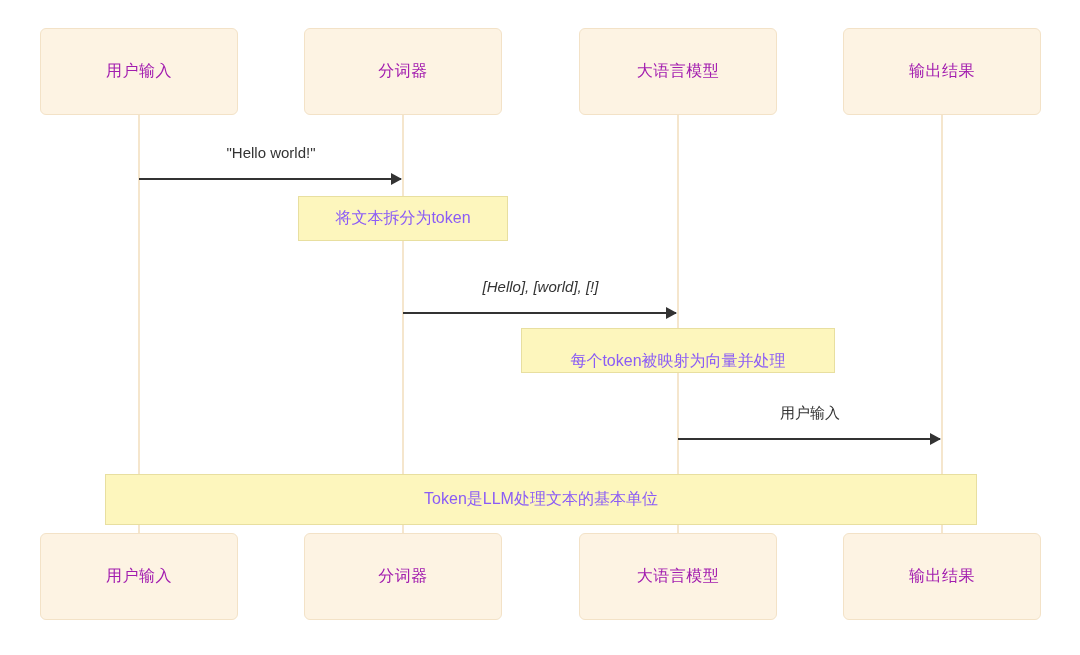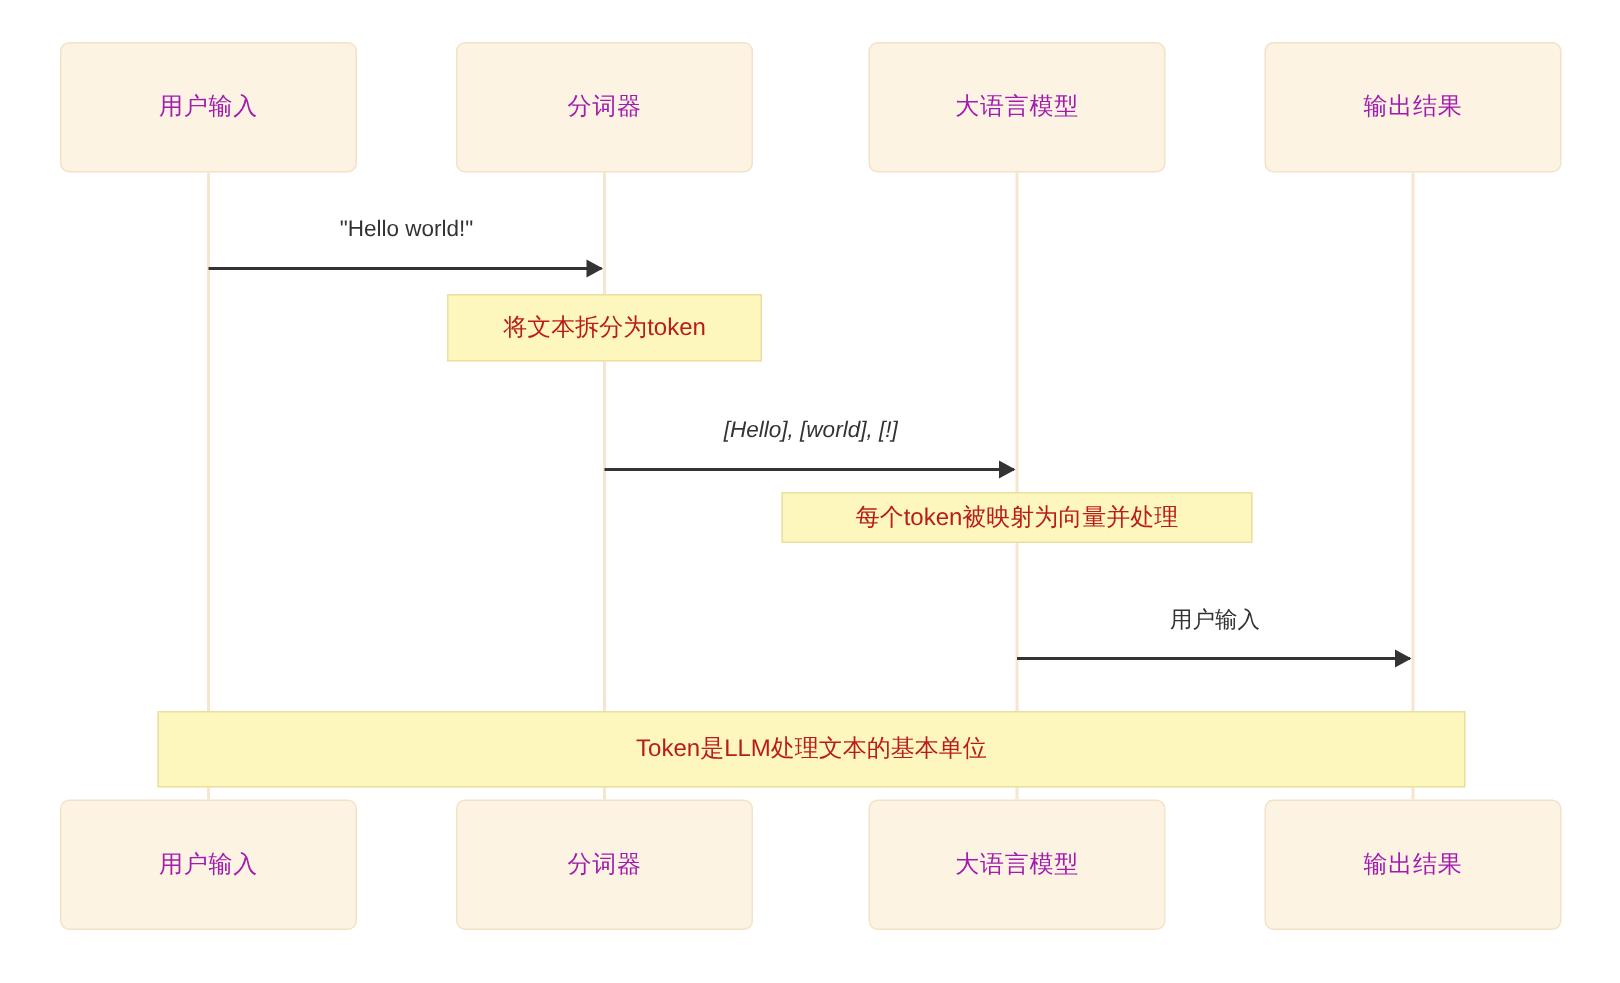--- a/index.html
+++ b/index.html
@@ -42,21 +42,21 @@
     position: absolute;
     box-sizing: border-box;
     background: #fdf6bd;
     border: 1.5px solid #e8dfa0;
     display: flex;
     align-items: center;
     justify-content: center;
   }
   .note-label {
     font-size: 16px;
-    color: #b91c1c;
+    color: #8b5cf6;
     white-space: nowrap;
   }
   .msg-label {
     position: absolute;
     font-size: 15px;
     color: #333333;
     white-space: nowrap;
     text-align: center;
     transform: translateX(-50%);
   }
@@ -106,21 +106,21 @@
       <div class="msg-label" style="left: 271px; top: 144px;">"Hello world!"</div>
       <div class="msg-arrow" style="left: 403px; top: 312px; width: 273px;"></div>
       <div class="msg-label" style="left: 540.5px; top: 278px; font-style: italic;">[Hello], [world], [!]</div>
       <div class="msg-arrow" style="left: 678px; top: 438px; width: 262px;"></div>
       <div class="msg-label" style="left: 810px; top: 404px;">用户输入</div>
     </div>
   <div id="notes">
       <div class="note" style="left: 298px; top: 196px; width: 210px; height: 45px;">
         <span class="note-label">将文本拆分为token</span>
       </div>
-      <div class="note" style="left: 521px; top: 328px; width: 314px; height: 34px;">
+      <div class="note" style="left: 521px; top: 328px; width: 314px; height: 45px; align-items: flex-end;">
         <span class="note-label">每个token被映射为向量并处理</span>
       </div>
       <div class="note" style="left: 105px; top: 474px; width: 872px; height: 51px;">
         <span class="note-label">Token是LLM处理文本的基本单位</span>
       </div>
     </div>
   <div id="actors-bottom">
       <div class="actor-box" style="left: 40px; top: 533px; width: 198px; height: 87px;">
         <span class="actor-label">用户输入</span>
       </div>

